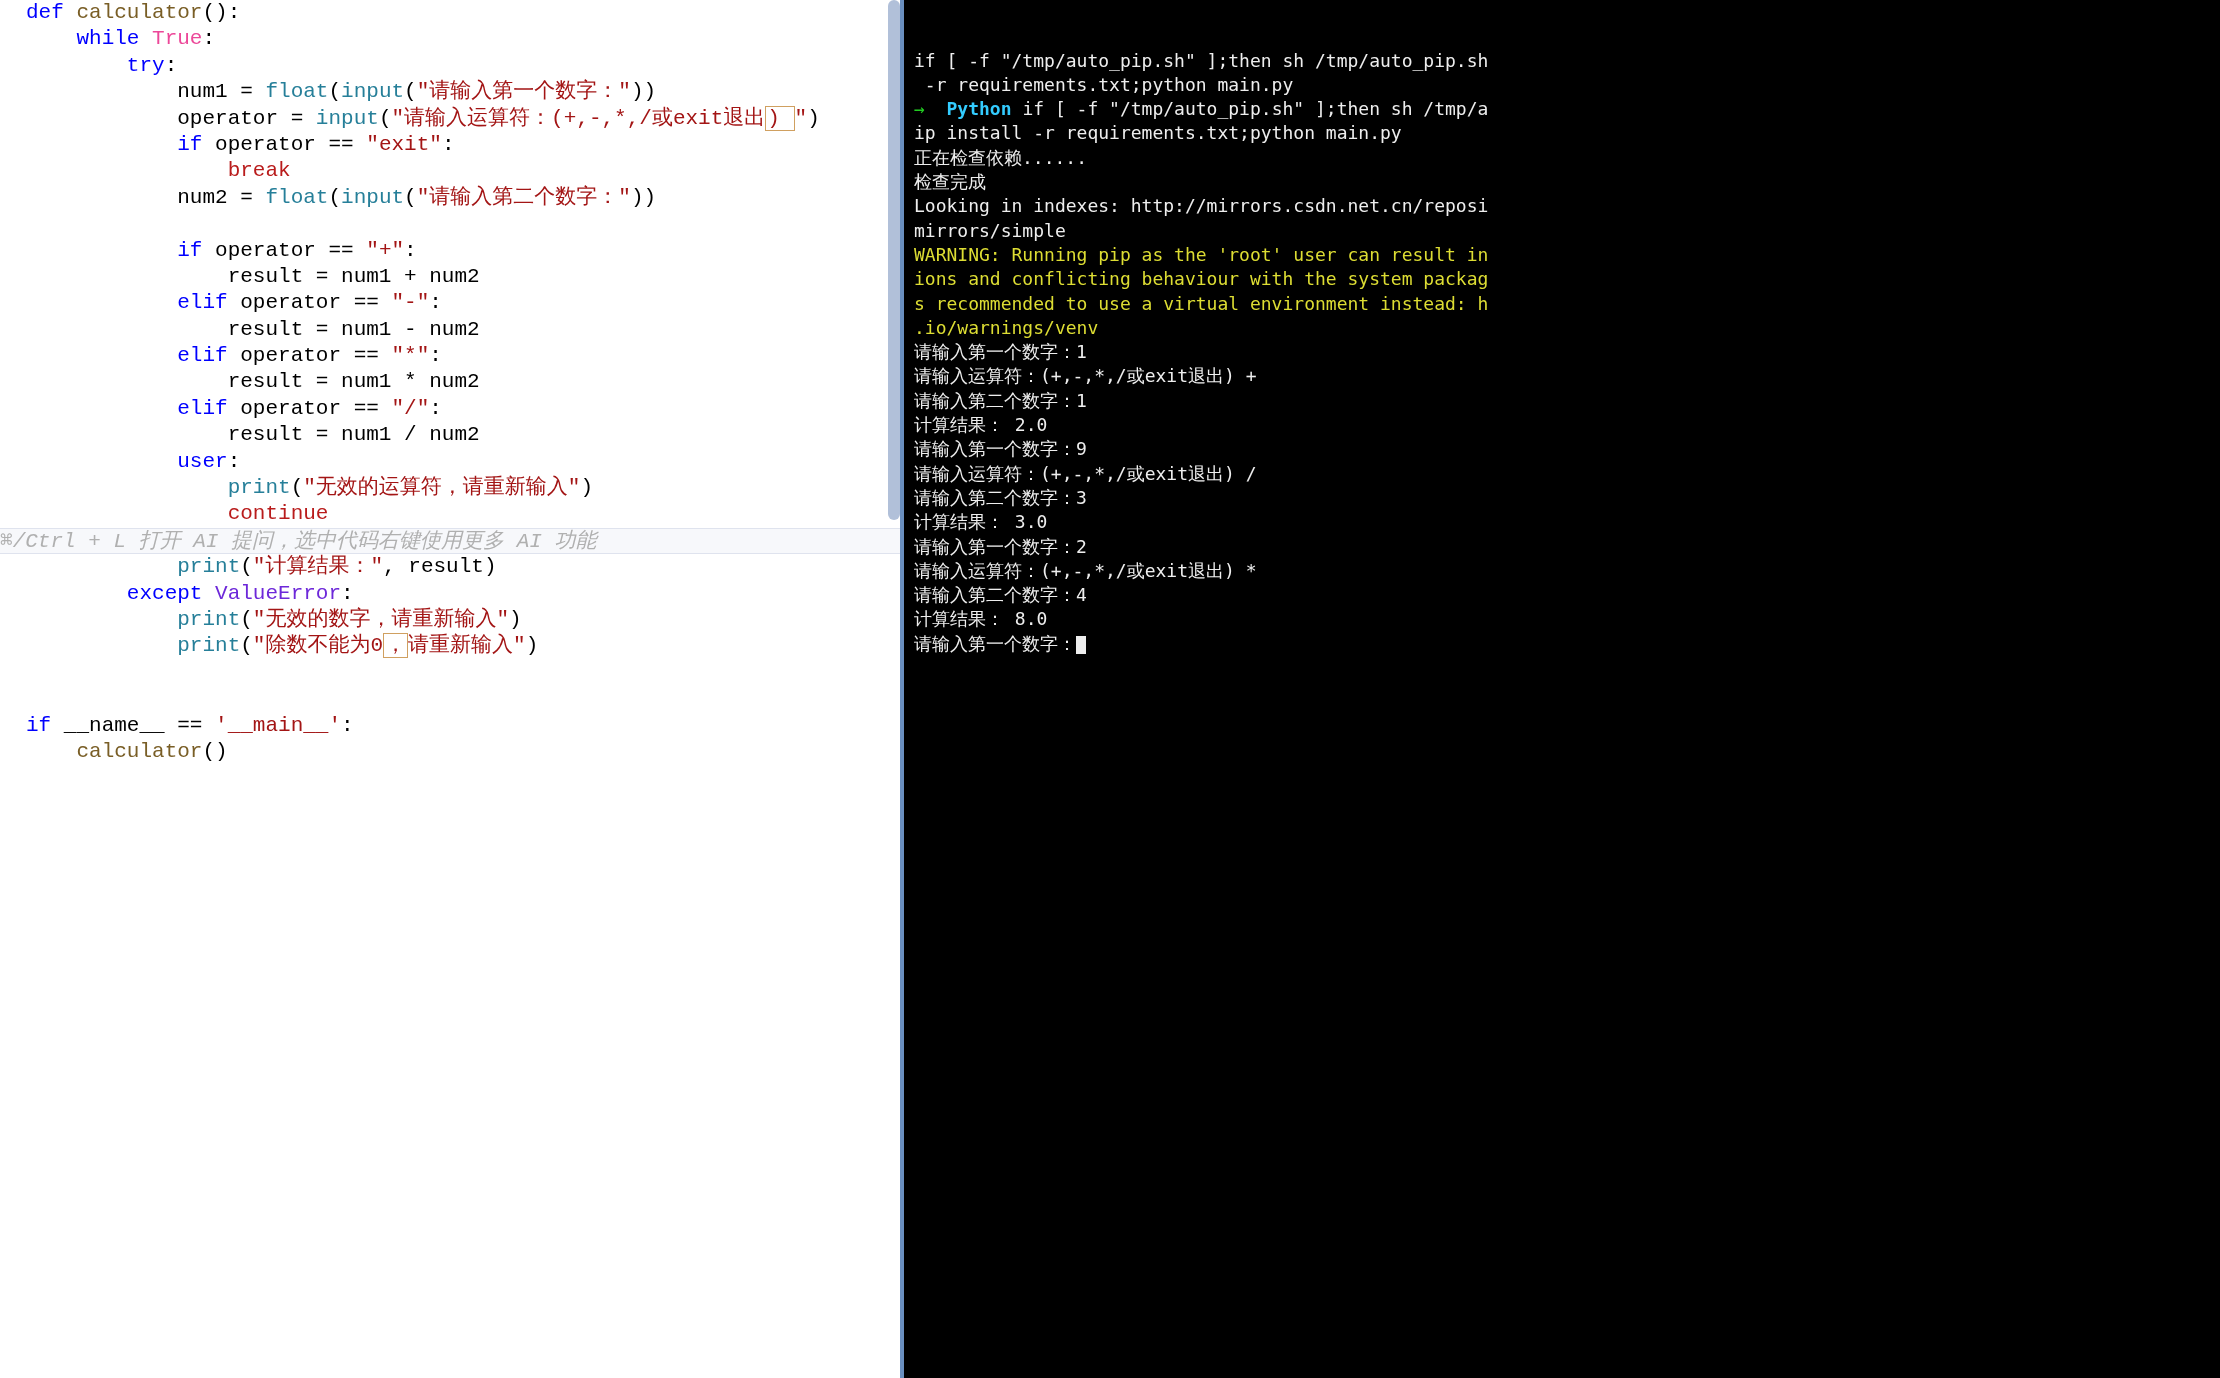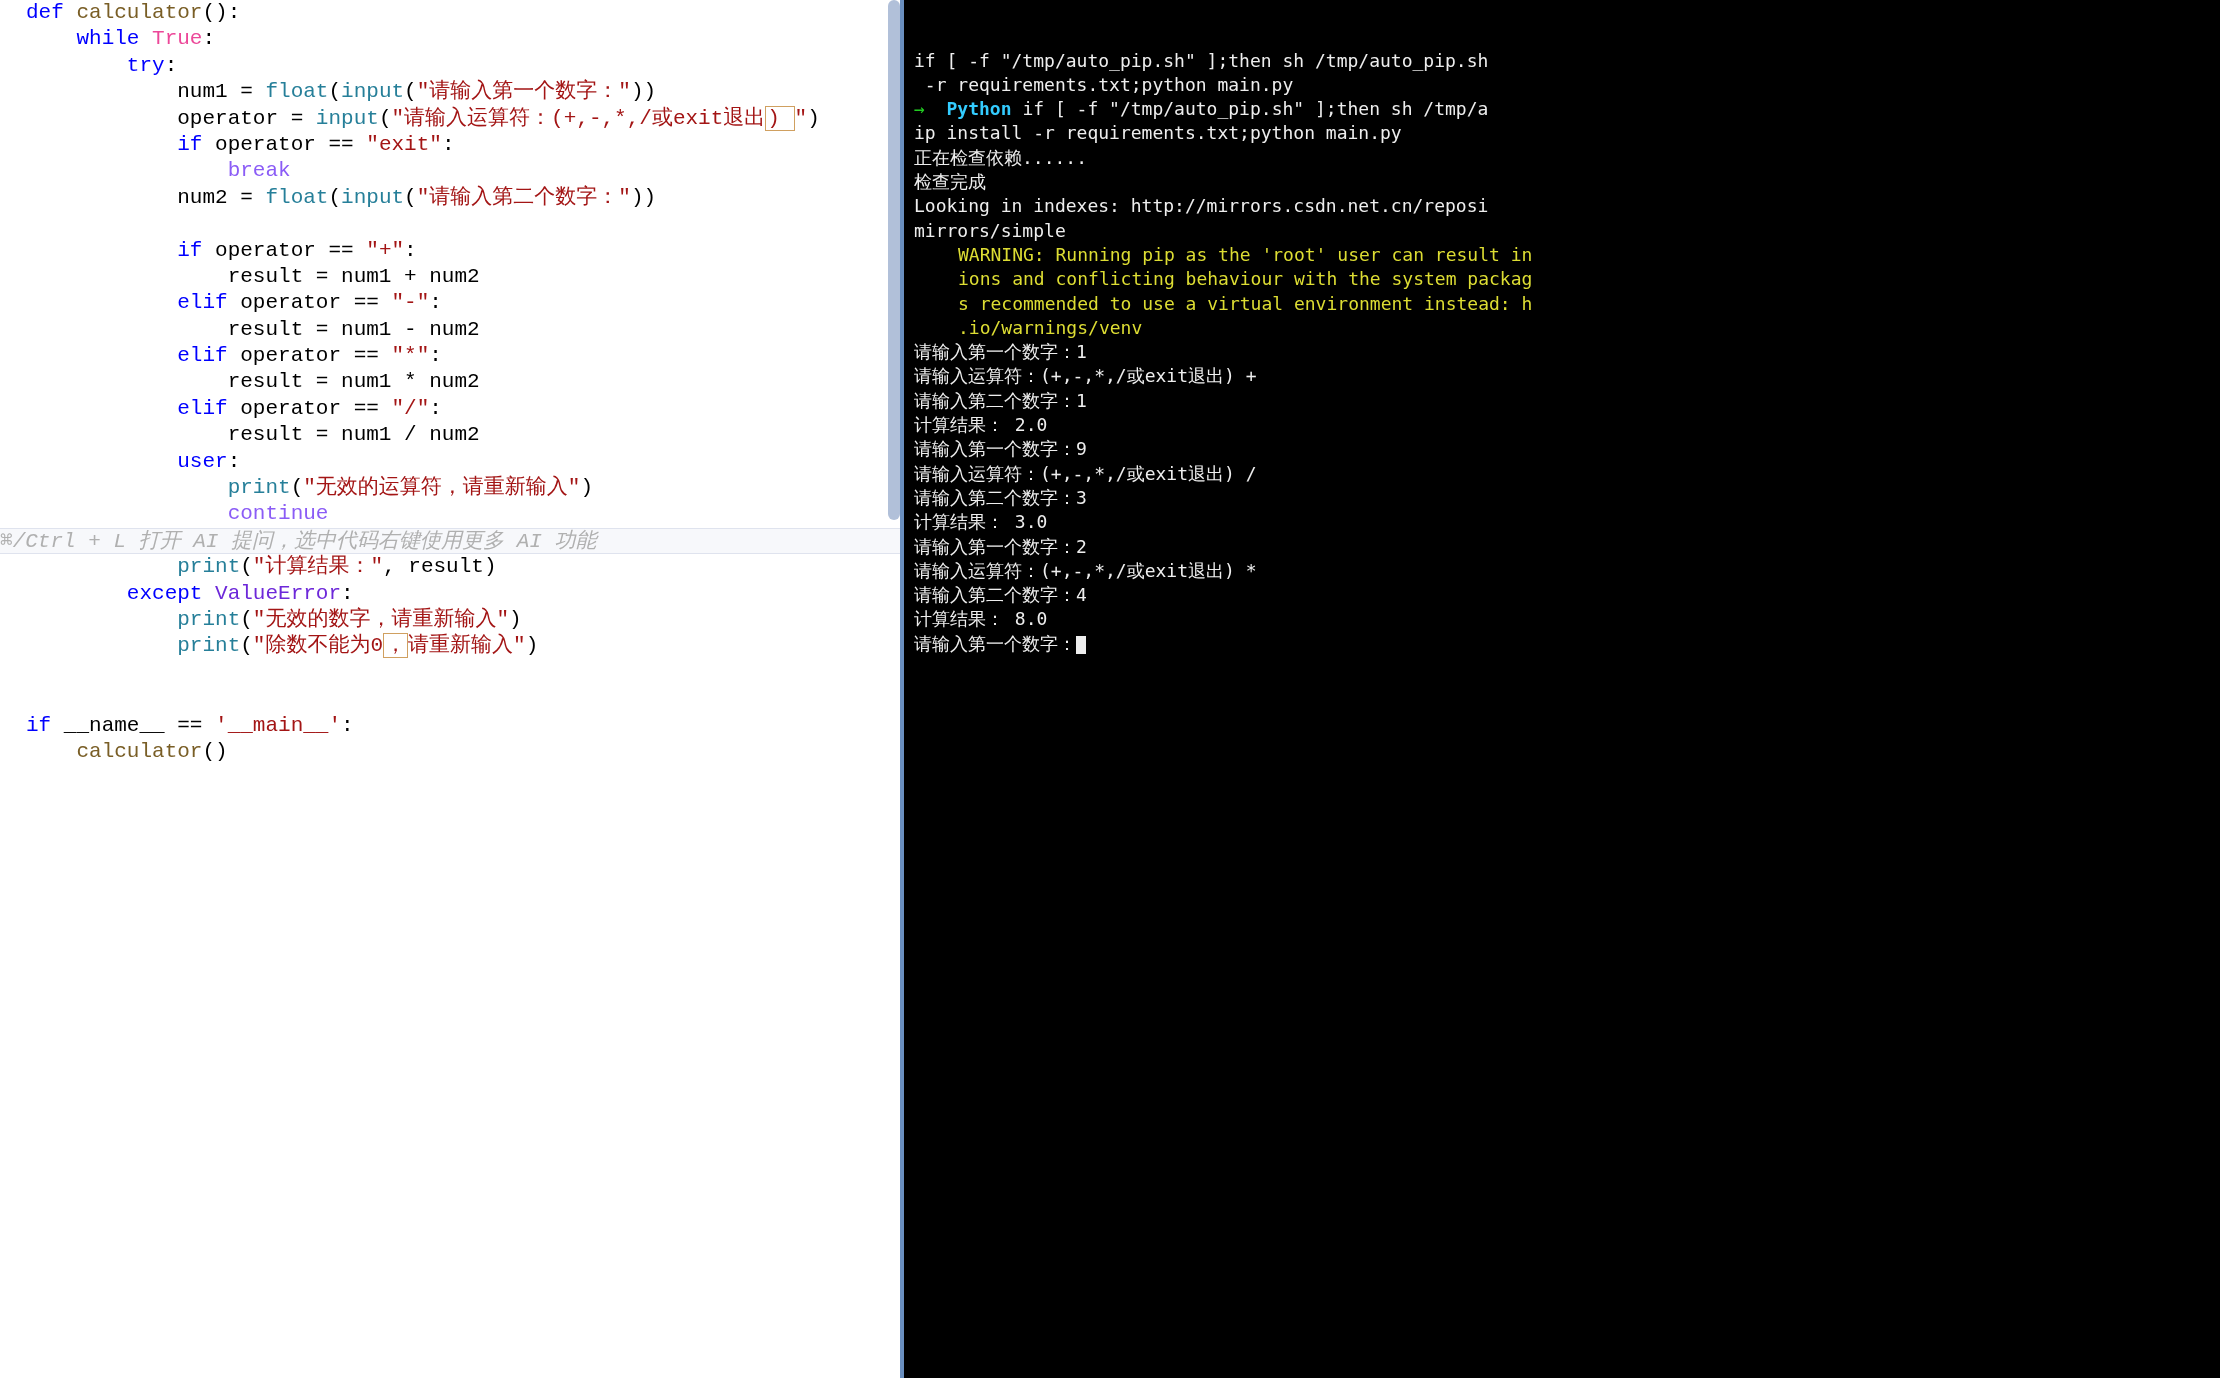--- a/index.html
+++ b/index.html
@@ -42,42 +42,42 @@
     height: 26.4px;
     line-height: 26.4px;
     color: #b0b0b0;
     font-style: italic;
     background: rgba(200,210,230,0.15);
     border-top: 1px solid rgba(150,165,200,0.25);
     border-bottom: 1px solid rgba(150,165,200,0.25);
   }
   
   .kw   { color: #0000ff; }   
-  .kw2  { color: #8b5cf6; }   
+  .kw2  { color: #b91c1c; }   
   .boolc{ color: #ec4899; }   
   .fn   { color: #795e26; }   
   .call { color: #267f99; }   
   .cls  { color: #6d28d9; }
   .punc { color: #000000; }
   .str  { color: #a31515; }
   .mbox { border: 1px solid #d0a060; padding: 0 1px; }
 
   .scroll-thumb {
     position: absolute;
     right: 0;
     top: 0;
     width: 12px;
     height: 520px;
     background: rgba(100,130,180,0.5);
     border-radius: 6px;
   }
 
   .term-green   { color: #22cc22; }
   .term-cyan    { color: #33ccff; font-weight: bold; }
-  .term-yellow  { color: #dddd33; margin-left: 44px; }
+  .term-yellow  { color: #dddd33; }
   .term-white   { color: #eeeeee; }
   .cursor {
     display: inline-block;
     width: 10px;
     height: 18px;
     background: #eeeeee;
     vertical-align: text-bottom;
   }
 </style>
 </head>

